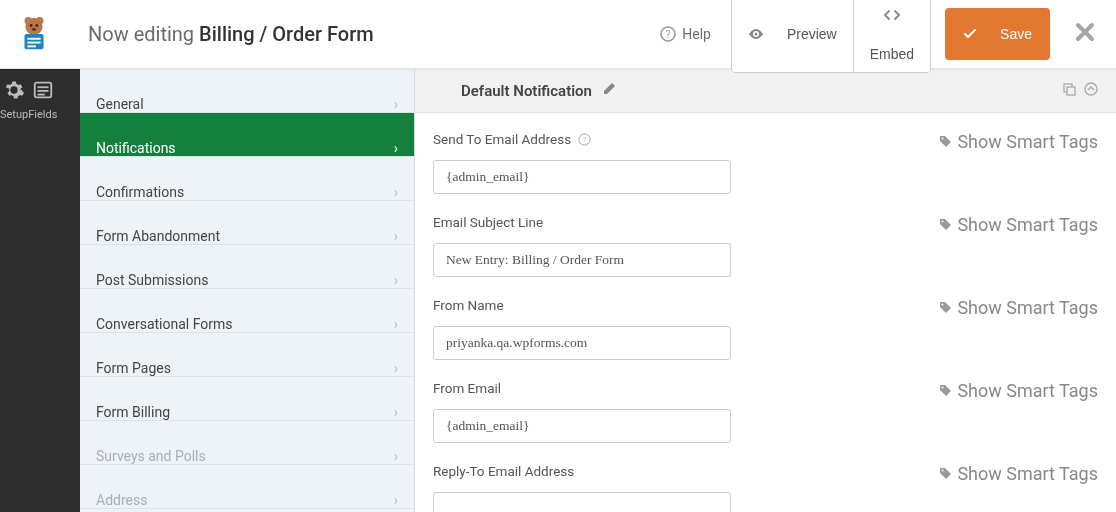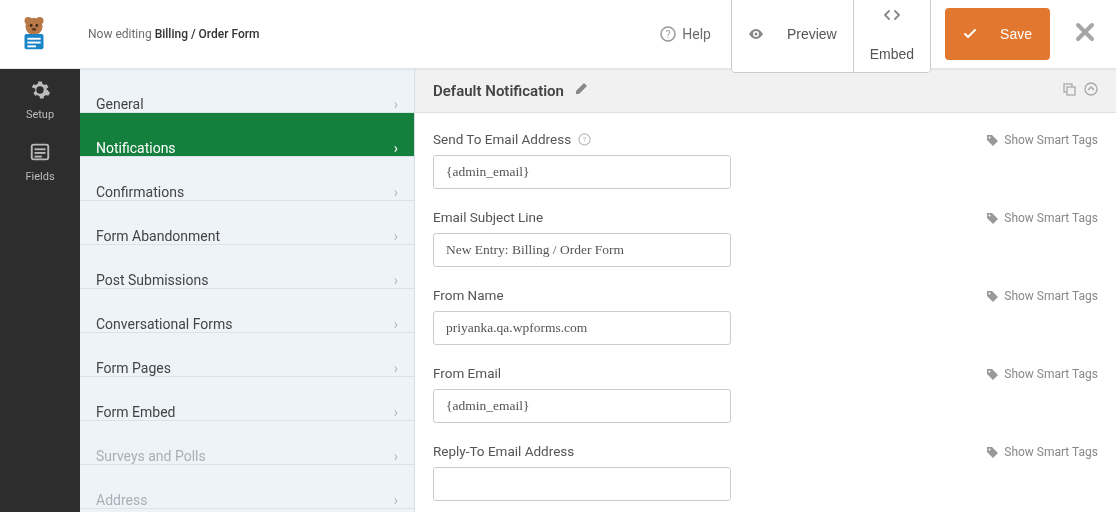--- a/index.html
+++ b/index.html
@@ -1,64 +1,64 @@
 <!DOCTYPE html>
 <html><head>
   <meta charset="utf-8">
   <style>
     * { box-sizing: border-box; margin: 0; padding: 0; }
     body { font-family: -apple-system, BlinkMacSystemFont, "Segoe UI", Roboto, sans-serif; width: 1116px; height: 512px; overflow: hidden; background: #fff; }
     
     .topbar { height: 69px; display: flex; align-items: center; padding: 0 20px 0 14px; border-bottom: 1px solid #e4e4e4; background: #fff; box-shadow: 0 1px 2px rgba(0,0,0,0.05); position: relative; z-index: 10; }
     .logo { width: 40px; height: 40px; margin-right: 34px; display: flex; align-items: center; justify-content: center; }
     .logo svg { width: 38px; height: 38px; }
-    .editing-text { color: #6b6b6b; font-size: 12px; text-align: center; }
+    .editing-text { color: #6b6b6b; font-size: 20px; text-align: center; }
     .editing-text .form-name { color: #333; font-weight: 500; }
     .topbar-right { margin-left: auto; display: flex; align-items: center; gap: 6px; }
     .help { display: flex; align-items: center; gap: 6px; color: #6b6b6b; font-size: 14px; padding: 0 14px; cursor: pointer; }
     .help svg { width: 16px; height: 16px; }
     
     .btn-group { display: flex; border: 1px solid #ccc; border-radius: 4px; overflow: hidden; }
     .btn { padding: 10px 16px; font-size: 14px; color: #555; background: #fff; border: none; display: flex; align-items: center; gap: 23px; cursor: pointer; }
     .btn-group .btn + .btn { border-left: 1px solid #ccc; flex-direction: column; }
     .btn svg { width: 16px; height: 16px; }
     .btn-primary { background: #e27730; color: #fff; border-radius: 4px; padding: 18px 18px; margin-left: 8px; font-weight: 500; }
     .btn-primary svg { width: 14px; height: 14px; }
     .close-icon { margin-left: 18px; color: #a6a6a6; cursor: pointer; }
     .close-icon svg { width: 22px; height: 22px; }
     
     .body { display: flex; height: calc(512px - 69px); }
     
-    .sidenav { width: 80px; background: #2d2d2d; display: flex; flex-direction: column; }
+    .sidenav { width: 80px; background: #2d2d2d; display: flex; }
     .sidenav-item { height: 62px; display: flex; flex-direction: column; align-items: center; justify-content: center; gap: 4px; color: #bbb; font-size: 11px; cursor: pointer; }
     .sidenav-item svg { width: 22px; height: 22px; fill: #bbb; }
     .sidenav-item.active { background: #e27730; color: #fff; }
     .sidenav-item.active svg { fill: #fff; }
     
     .submenu { width: 335px; background: #eef3f8; border-right: 1px solid #d7dde3; overflow-y: auto; }
     .submenu-item { height: 44px; display: flex; align-items: flex-end; justify-content: space-between; padding: 0 16px; color: #444; font-size: 14px; border-bottom: 1px solid #dde2e8; cursor: pointer; }
     .submenu-item.active { background: #15803d; color: #fff; }
     .submenu-item .chevron { color: #b0b8c0; }
     .submenu-item.active .chevron { color: #fff; }
     .submenu-item.disabled { color: #a8afb7; }
     
     .main { flex: 1; overflow-y: auto; background: #fff; padding-bottom: 20px; }
     .panel-header { height: 44px; background: #f1f1f1; border-bottom: 1px solid #e0e0e0; display: flex; align-items: center; padding: 0 18px; }
-    .panel-title { color: #444; font-size: 15px; font-weight: 600; }
+    .panel-title { color: #444; font-size: 15px; font-weight: 600; margin-left: 28px; }
     .panel-header .pencil { margin-left: 10px; color: #888; cursor: pointer; }
     .panel-header-right { margin-left: auto; display: flex; gap: 8px; color: #aaa; }
     .panel-header-right span { cursor: pointer; }
     
     .panel-body { padding: 18px 18px 0 18px; }
     .field-row { margin-bottom: 20px; }
-    .field-label-row { display: flex; align-items: flex-end; justify-content: space-between; margin-bottom: 8px; }
+    .field-label-row { display: flex; align-items: flex-start; justify-content: space-between; margin-bottom: 8px; }
     .field-label { color: #555; font-size: 13.5px; display: flex; align-items: center; gap: 6px; }
     .field-label .qmark { width: 14px; height: 14px; border-radius: 50%; display: inline-flex; align-items: center; justify-content: center; }
     .field-label .qmark svg { width: 13px; height: 13px; }
-    .smart-tags { color: #888; font-size: 12px; display: flex; align-items: center; gap: 5px; cursor: pointer; }
+    .smart-tags { color: #888; font-size: 18px; display: flex; align-items: center; gap: 5px; cursor: pointer; }
     .smart-tags svg { width: 13px; height: 13px; }
     input.form-input, textarea.form-input {
       width: 298px; border: 1px solid #ccc; border-radius: 3px; padding: 8px 12px; font-size: 13.5px; color: #555; background: #fff; font-family: Liberation Serif, serif;
     }
   </style>
 </head>
 <body>
 
 <div class="topbar">
   <div class="logo">
@@ -157,21 +157,21 @@
       </div>
       <div class="submenu-item">
         <span>Conversational Forms</span>
         <span class="chevron">›</span>
       </div>
       <div class="submenu-item">
         <span>Form Pages</span>
         <span class="chevron">›</span>
       </div>
       <div class="submenu-item">
-        <span>Form Embed</span>
+        <span>Form Billing</span>
         <span class="chevron">›</span>
       </div>
       <div class="submenu-item disabled">
         <span>Surveys and Polls</span>
         <span class="chevron">›</span>
       </div>
       <div class="submenu-item disabled">
         <span>Address</span>
         <span class="chevron">›</span>
       </div>

